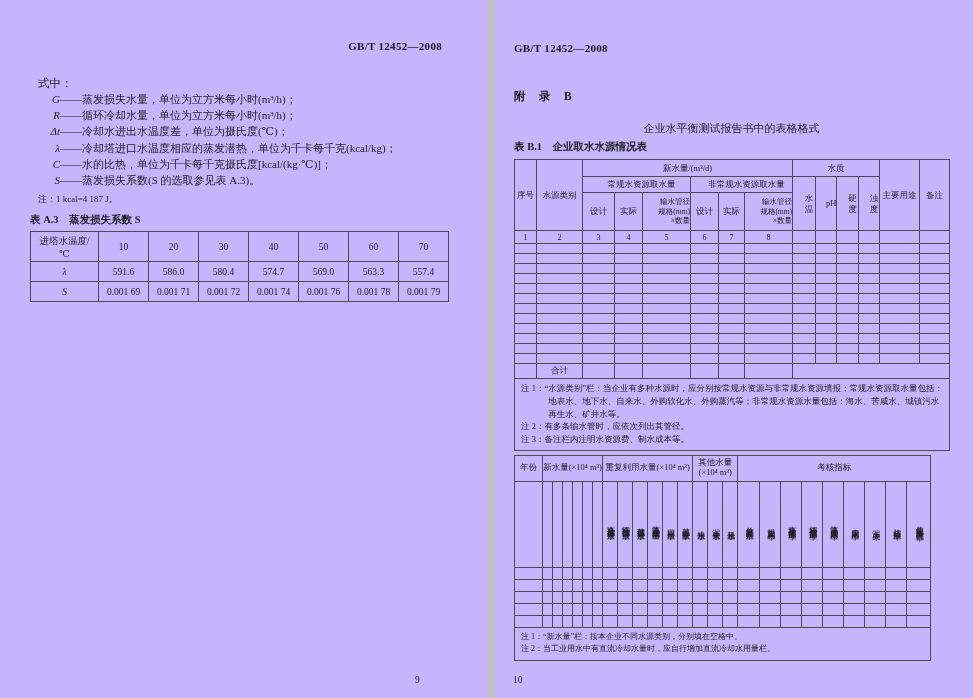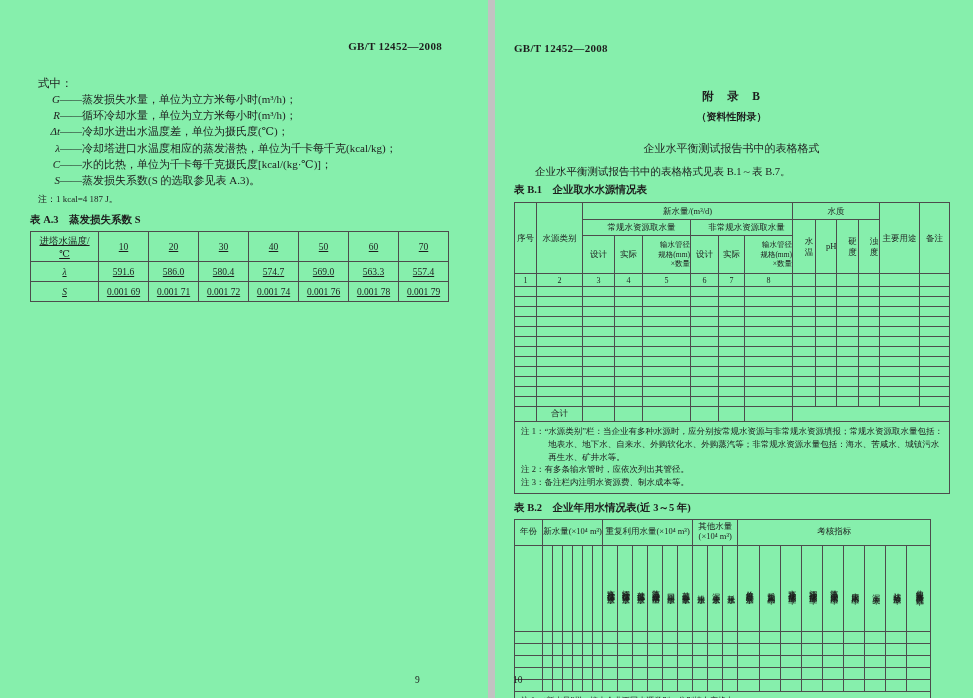--- a/index.html
+++ b/index.html
@@ -2,48 +2,48 @@
 <html><head>
 <meta charset="utf-8">
 <style>
   * { margin:0; padding:0; box-sizing:border-box; }
   html,body { width:973px; height:698px; overflow:hidden; }
   body {
     font-family:"Liberation Serif","DejaVu Serif",serif;
     color:#1d1d1d; background:#c9c9c9;
   }
   .spread { display:flex; width:973px; height:698px; }
-  .page { background:#86efac; position:relative; height:698px; }
+  .page { background:#c4b5fd; position:relative; height:698px; }
   .page-left  { width:488px; padding:40px 46px 0 36px; }
   .gutter { width:7px; background:#c2c2c2; }
   .page-right { width:478px; padding:42px 24px 0 19px; }
 
   .doc-header { font-weight:bold; font-size:11px; letter-spacing:.3px; }
   .page-left .doc-header { text-align:right; }
   .page-right .doc-header { text-align:left; }
 
   
   .eq-intro { font-size:11.5px; margin-top:24px; margin-left:2px; }
   .def-line { font-size:11px; line-height:16.2px; margin-left:8px; white-space:nowrap; }
   .def-sym { font-style:italic; display:inline-block; min-width:16px; text-align:right; }
   .small-note { font-size:9px; margin-top:5px; margin-left:2px; }
 
   .tblA-wrap { margin-left:-6px; width:418px; }
   .caption { font-weight:bold; font-size:10.5px; text-align:left; }
   .capA { margin-top:7px; }
   table { border-collapse:collapse; table-layout:fixed; }
   td,th { border:1px solid #4c4c4c; font-weight:normal; text-align:center; vertical-align:middle; overflow:hidden; }
-  .tblA { width:418px; margin-top:4px; font-size:9.5px;text-decoration:underline; }
+  .tblA { width:418px; margin-top:4px; font-size:9.5px; }
   .tblA th,.tblA td { height:20px; }
   .tblA .hrow th { height:30px; }
   .preline { white-space:pre-line; }
   .ital { font-style:italic; }
 
   
-  .app-title   { font-weight:bold; font-size:11.5px; text-align:center; margin-top:35px; letter-spacing:1px;}
+  .app-title   { font-weight:bold; font-size:11.5px; text-align:left; margin-top:35px; letter-spacing:1px;}
   .app-sub     { font-weight:bold; font-size:10px;  text-align:center; margin-top:6px; }
   .app-head    { font-weight:normal; font-size:11px;  text-align:center; margin-top:17px; }
   .intro-line  { font-size:10.5px; margin-top:9px; text-indent:2em; }
   .capB1 { margin-top:4px; }
   .tblB1 { width:435px; margin-top:5px; font-size:8.5px; }
   .tblB1 th { line-height:1.25; }
   .tblB1 .r1 th { height:17px; }
   .tblB1 .r2 th { height:16px;padding-left:10px; }
   .tblB1 .r3 th { height:38px; }
   .tblB1 .pipe { font-size:7.5px; line-height:1.3;text-align:right; }
@@ -138,23 +138,21 @@
 
     <div class="page-num pn-left">9</div>
   </div>
 
   <div class="gutter"></div>
 
   <div class="page page-right">
     <div class="doc-header">GB/T 12452—2008</div>
 
     <div class="app-title">附　录　B</div>
-    <div class="app-sub">（资料性附录）</div>
     <div class="app-head">企业水平衡测试报告书中的表格格式</div>
-    <div class="intro-line">企业水平衡测试报告书中的表格格式见表 B.1～表 B.7。</div>
 
     <div class="caption capB1">表 B.1　企业取水水源情况表</div>
     <table class="tblB1">
       <colgroup>
         <col style="width:22px">
           <col style="width:46px">
           <col style="width:32px">
           <col style="width:28px">
           <col style="width:48px">
           <col style="width:28px">
@@ -422,21 +420,20 @@
       <tr>
         <td colspan="14" class="notes-cell">
           <div class="note-line">注 1：“水源类别”栏：当企业有多种水源时，应分别按常规水资源与非常规水资源填报；常规水资源取水量包括：地表水、地下水、自来水、外购软化水、外购蒸汽等；非常规水资源水量包括：海水、苦咸水、城镇污水再生水、矿井水等。</div>
           <div class="note-line">注 2：有多条输水管时，应依次列出其管径。</div>
           <div class="note-line">注 3：备注栏内注明水资源费、制水成本等。</div>
         </td>
       </tr>
     </tbody>
       </table>
 
-    <div class="caption capB2">表 B.2　企业年用水情况表(近 3～5 年)</div>
     <table class="tblB2">
       <colgroup>
         <col style="width:28px">
         <col style="width:10px">
           <col style="width:10px">
           <col style="width:10px">
           <col style="width:10px">
           <col style="width:10px">
           <col style="width:10px">
         <col style="width:15px">

